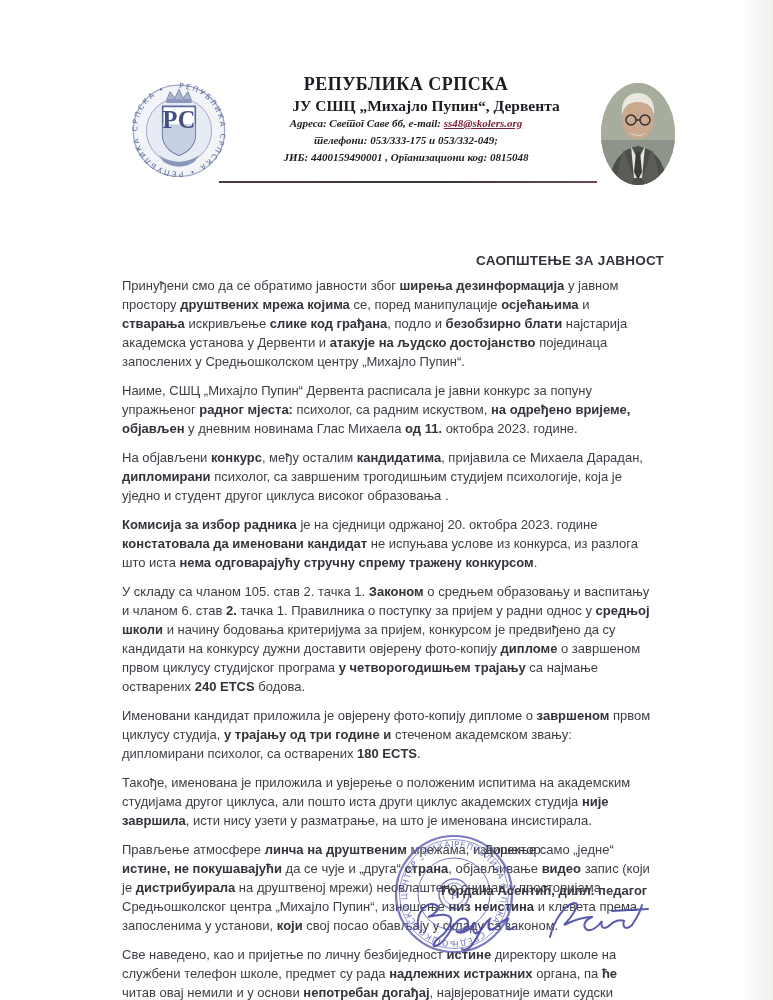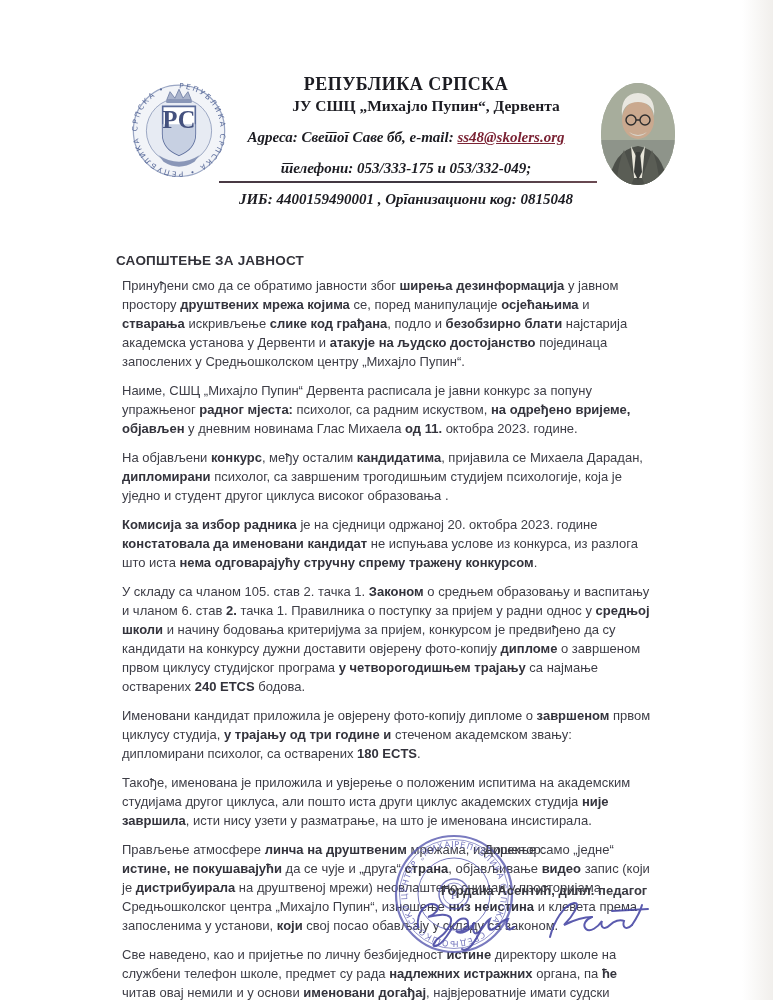--- a/index.html
+++ b/index.html
@@ -11,28 +11,28 @@
   }
   
   .coat{position:absolute;left:126px;top:76px;width:106px;height:108px;}
   .portrait{position:absolute;left:598px;top:80px;width:80px;height:108px;}
   .head-center{
     position:absolute;left:196px;top:74px;width:420px;text-align:center;
     font-family:"Liberation Serif",serif;color:#1c1c22;
   }
   .head-country{font-size:18px;font-weight:bold;letter-spacing:.5px;}
   .head-school{font-size:15.5px;font-weight:bold;margin-top:2px;padding-left:40px;}
-  .head-info{font-size:15px;font-weight:bold;font-style:italic;margin-top:14px;line-height:17px;}
+  .head-info{font-size:11px;font-weight:bold;font-style:italic;margin-top:0;line-height:17px;}
   .head-email{color:#7b2334;text-decoration:underline;cursor:pointer;}
   .head-rule{position:absolute;left:219px;top:181px;width:378px;height:2px;
     background:linear-gradient(to right,#4a3a44,#3c3640 60%,#6b4a52);}
   
   .meta{position:absolute;left:152px;top:198px;font-size:13px;line-height:19px;color:#3b3b43;}
   
-  .doc-title{position:absolute;left:116px;top:253px;width:548px;text-align:left;
+  .doc-title{position:absolute;left:116px;top:253px;width:548px;text-align:right;
     font-size:13.5px;font-weight:bold;color:#33333b;letter-spacing:.2px;}
   
   .doc-body{position:absolute;left:122px;top:276px;width:542px;font-size:13px;
     line-height:19px;color:#3d3d46;text-align:left;}
   .doc-body p{margin:0 12px 10px 0;}
   .doc-body b{color:#33333c;}
   
   .stamp{position:absolute;left:386px;top:826px;width:136px;height:136px;opacity:.82;}
   .director-label{position:absolute;left:484px;top:842px;font-size:13px;color:#3b3b43;}
   .director-name{position:absolute;left:441px;top:883px;font-size:13px;font-weight:bold;color:#3a3a42;}
@@ -112,21 +112,21 @@
 
   <div class="doc-body">
       <p><span>Принуђени смо да се обратимо јавности због </span><b>ширења дезинформација</b><span> у јавном простору </span><b>друштвених мрежа којима</b><span> се, поред манипулације </span><b>осјећањима</b><span> и </span><b>стварања</b><span> искривљење </span><b>слике код грађана</b><span>, подло и </span><b>безобзирно блати</b><span> најстарија академска установа у Дервенти и </span><b>атакује на људско достојанство</b><span> појединаца запослених у Средњошколском центру „Михајло Пупин“.</span></p>
       <p><span>Наиме, СШЦ „Михајло Пупин“ Дервента расписала је јавни конкурс за попуну упражњеног </span><b>радног мјеста:</b><span> психолог, са радним искуством, </span><b>на одређено вријеме, објављен</b><span> у дневним новинама Глас Михаела </span><b>од 11.</b><span> октобра 2023. године.</span></p>
       <p><span>На објављени </span><b>конкурс</b><span>, међу осталим </span><b>кандидатима</b><span>, пријавила се Михаела Дарадан, </span><b>дипломирани</b><span> психолог, са завршеним трогодишњим студијем психологије, која је уједно и студент другог циклуса високог образовања .</span></p>
       <p><b>Комисија за избор радника</b><span> је на сједници одржаној 20. октобра 2023. године </span><b>констатовала да именовани кандидат</b><span> не испуњава услове из конкурса, из разлога што иста </span><b>нема одговарајућу стручну спрему тражену конкурсом</b><span>.</span></p>
       <p><span>У складу са чланом 105. став 2. тачка 1. </span><b>Законом</b><span> о средњем образовању и васпитању и чланом 6. став </span><b>2.</b><span> тачка 1. Правилника о поступку за пријем у радни однос у </span><b>средњој школи</b><span> и начину бодовања критеријума за пријем, конкурсом је предвиђено да су кандидати на конкурсу дужни доставити овјерену фото-копију </span><b>дипломе</b><span> о завршеном првом циклусу студијског програма </span><b>у четворогодишњем трајању</b><span> са најмање остварених </span><b>240 ETCS</b><span> бодова.</span></p>
       <p><span>Именовани кандидат приложила је овјерену фото-копију дипломе о </span><b>завршеном</b><span> првом циклусу студија, </span><b>у трајању од три године и</b><span> стеченом академском звању: дипломирани психолог, са остварених </span><b>180 ECTS</b><span>.</span></p>
       <p><span>Такође, именована је приложила и увјерење о положеним испитима на академским студијама другог циклуса, али пошто иста други циклус академских студија </span><b>није завршила</b><span>, исти нису узети у разматрање, на што је именована инсистирала.</span></p>
       <p><span>Прављење атмосфере </span><b>линча на друштвеним</b><span> мрежама, изношење само „једне“ </span><b>истине, не покушавајући</b><span> да се чује и „друга“ </span><b>страна</b><span>, објављивање </span><b>видео</b><span> запис (који је </span><b>дистрибуирала</b><span> на друштвеној мрежи) неовлаштено сниман у просторијама Средњошколског центра „Михајло Пупин“, изношење </span><b>низ неистина</b><span> и клевета према запосленима у установи, </span><b>који</b><span> свој посао обављају у складу са законом.</span></p>
-      <p><span> Све наведено, као и пријетње по личну безбиједност </span><b>истине</b><span> директору школе на службени телефон школе, предмет су рада </span><b>надлежних истражних</b><span> органа, па </span><b>ће</b><span> читав овај немили и у основи </span><b>именовани догађај</b><span>, највјероватније имати судски епилог.</span></p>
+      <p><span> Све наведено, као и пријетње по личну безбиједност </span><b>истине</b><span> директору школе на службени телефон школе, предмет су рада </span><b>надлежних истражних</b><span> органа, па </span><b>ће</b><span> читав овај немили и у основи </span><b>непотребан догађај</b><span>, највјероватније имати судски епилог.</span></p>
     </div>
 
   <svg class="stamp" viewBox="0 0 136 136">
     <defs>
       <path id="stampRing" d="M 68,21 A 47,47 0 1 1 67.9,21" fill="none"></path>
     </defs>
     <circle cx="68" cy="68" r="58" fill="none" stroke="#5c5db1" stroke-width="2.2"></circle>
     <circle cx="68" cy="68" r="54.5" fill="none" stroke="#5c5db1" stroke-width="0.8"></circle>
     <circle cx="68" cy="68" r="36" fill="none" stroke="#5c5db1" stroke-width="1"></circle>
     <text class="small-ring" font-size="8.2" fill="#5c5db1" letter-spacing="1">

